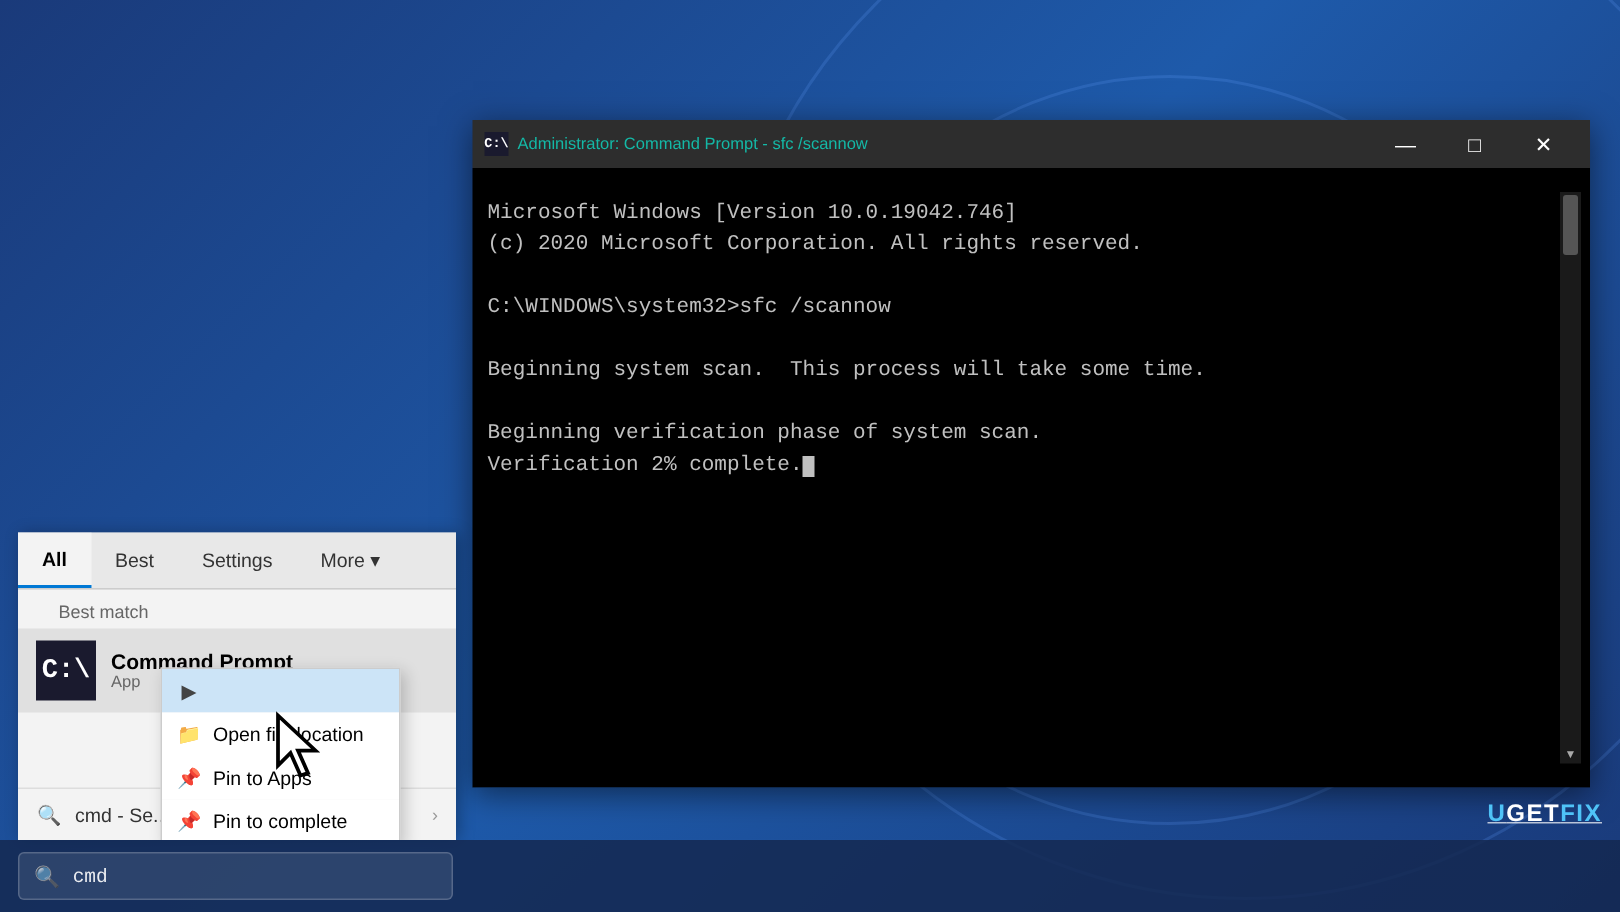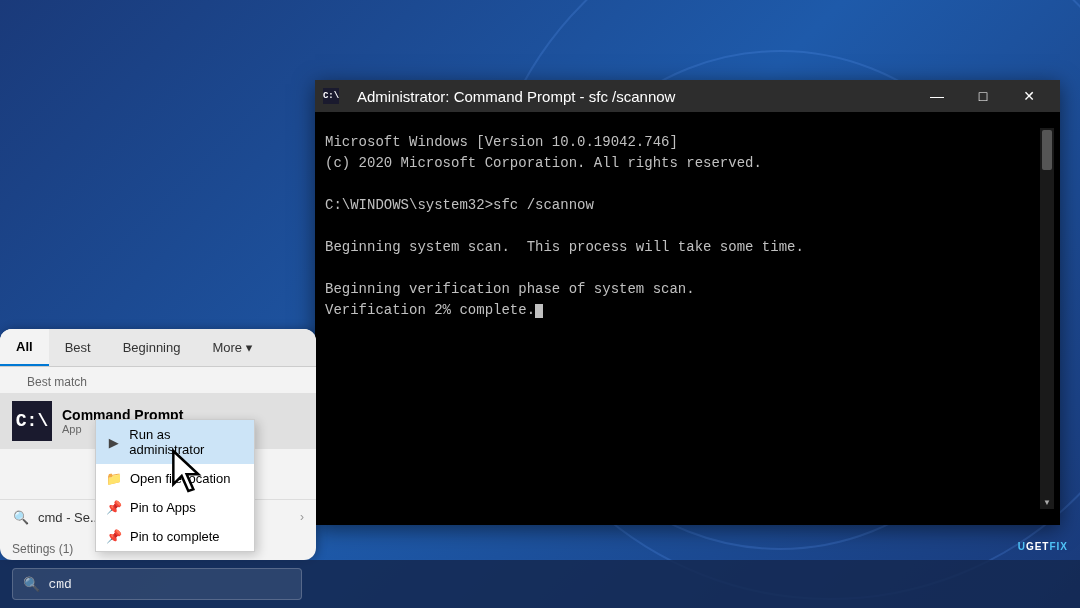--- a/index.html
+++ b/index.html
@@ -60,24 +60,24 @@
     .taskbar-search-text {
       color: rgba(255,255,255,0.9);
       font-size: 13px;
       font-family: Liberation Mono, monospace;
     }
 
     
     .start-menu {
       position: absolute;
       bottom: 48px;
-      left: 0;
-      width: 316px;
+      left: 12px;
+      width: 292px;
       background: #f3f3f3;
-      border-radius: 12px;
+      border-radius: 0;
       box-shadow: 2px 0 10px rgba(0,0,0,0.3);
       overflow: hidden;
     }
 
     
     .start-tabs {
       display: flex;
       background: #e8e8e8;
       border-bottom: 1px solid #ccc;
     }
@@ -238,24 +238,23 @@
       display: flex;
       align-items: center;
       justify-content: center;
       font-size: 9px;
       color: white;
       font-family: 'Courier New', monospace;
       font-weight: bold;
     }
     .cmd-titlebar-text {
       flex: 1;
-      color: #ffffff;
-      font-size: 15px;
+      color: #14b8a6;
+      font-size: 11px;
       font-family: 'Segoe UI', sans-serif;
-      margin-left: 12px;
     }
     .cmd-titlebar-buttons {
       display: flex;
       gap: 0;
     }
     .titlebar-btn {
       width: 46px;
       height: 32px;
       display: flex;
       align-items: center;
@@ -318,23 +317,24 @@
       background: #c0c0c0;
       vertical-align: text-bottom;
     }
 
     
     .watermark {
       position: absolute;
       bottom: 56px;
       right: 12px;
       color: rgba(255,255,255,0.7);
-      font-size: 10px;
+      font-size: 16px;
       font-weight: bold;
       letter-spacing: 1px;
+      text-decoration: underline;
     }
     .watermark-u { color: #4fc3f7; }
     .watermark-get { color: #fff; }
     .watermark-fix { color: #4fc3f7; }
   </style>
 </head>
 <body>
 
 <div class="bg">
   <div class="bg-circle bg-circle-1"></div>
@@ -370,40 +370,39 @@
       <div class="scrollbar-arrow bottom">▼</div>
     </div>
   </div>
 </div>
 
 <div class="start-menu">
 
   <div class="start-tabs">
     <div class="start-tab active">All</div>
     <div class="start-tab">Best</div>
-    <div class="start-tab">Beginning</div>
+    <div class="start-tab">Settings</div>
     <div class="start-tab">More ▾</div>
   </div>
 
   <div class="best-match-label">Best match</div>
 
   <div class="cmd-result">
     <div class="cmd-icon">
       <div class="cmd-icon-inner">C:\</div>
     </div>
     <div class="cmd-info">
       <div class="cmd-name">Command Prompt</div>
       <div class="cmd-type">App</div>
     </div>
   </div>
 
   <div class="context-menu">
     <div class="context-item">
       <span class="context-icon">▶</span>
-      <span>Run as administrator</span>
     </div>
     <div class="context-item">
       <span class="context-icon">📁</span>
       <span>Open file location</span>
     </div>
     <div class="context-item">
       <span class="context-icon">📌</span>
       <span>Pin to Apps</span>
     </div>
     <div class="context-item">
@@ -418,21 +417,20 @@
     </svg>
   </div>
 
   <div style="border-top:1px solid #ddd; margin-top: 50px;"></div>
   <div class="search-row">
     <div class="search-row-icon">🔍</div>
     <div class="search-row-text">cmd - Se...</div>
     <div class="search-row-arrow">›</div>
   </div>
 
-  <div class="settings-label">Settings (1)</div>
 </div>
 
 <div class="taskbar">
   <div class="taskbar-search">
     <span class="taskbar-search-icon">🔍</span>
     <span class="taskbar-search-text">cmd</span>
   </div>
 </div>
 
 <div class="watermark">

